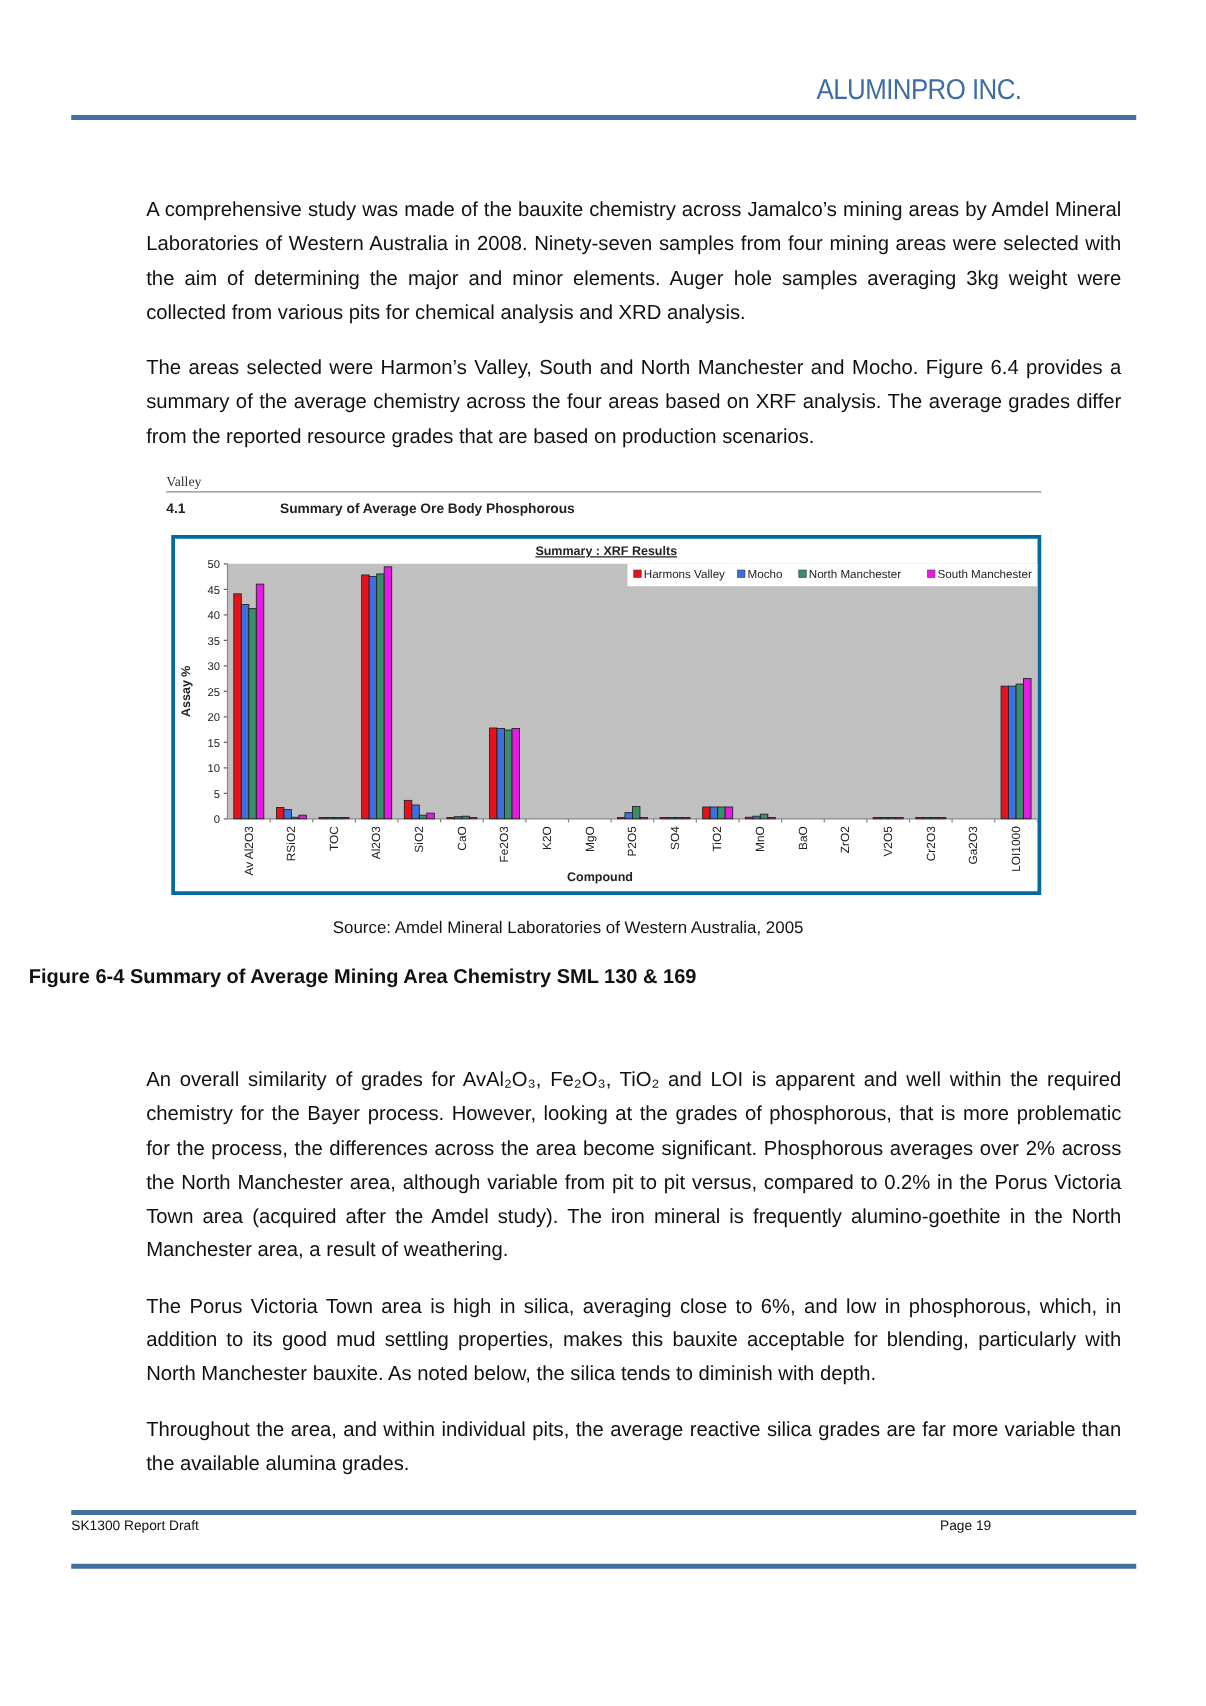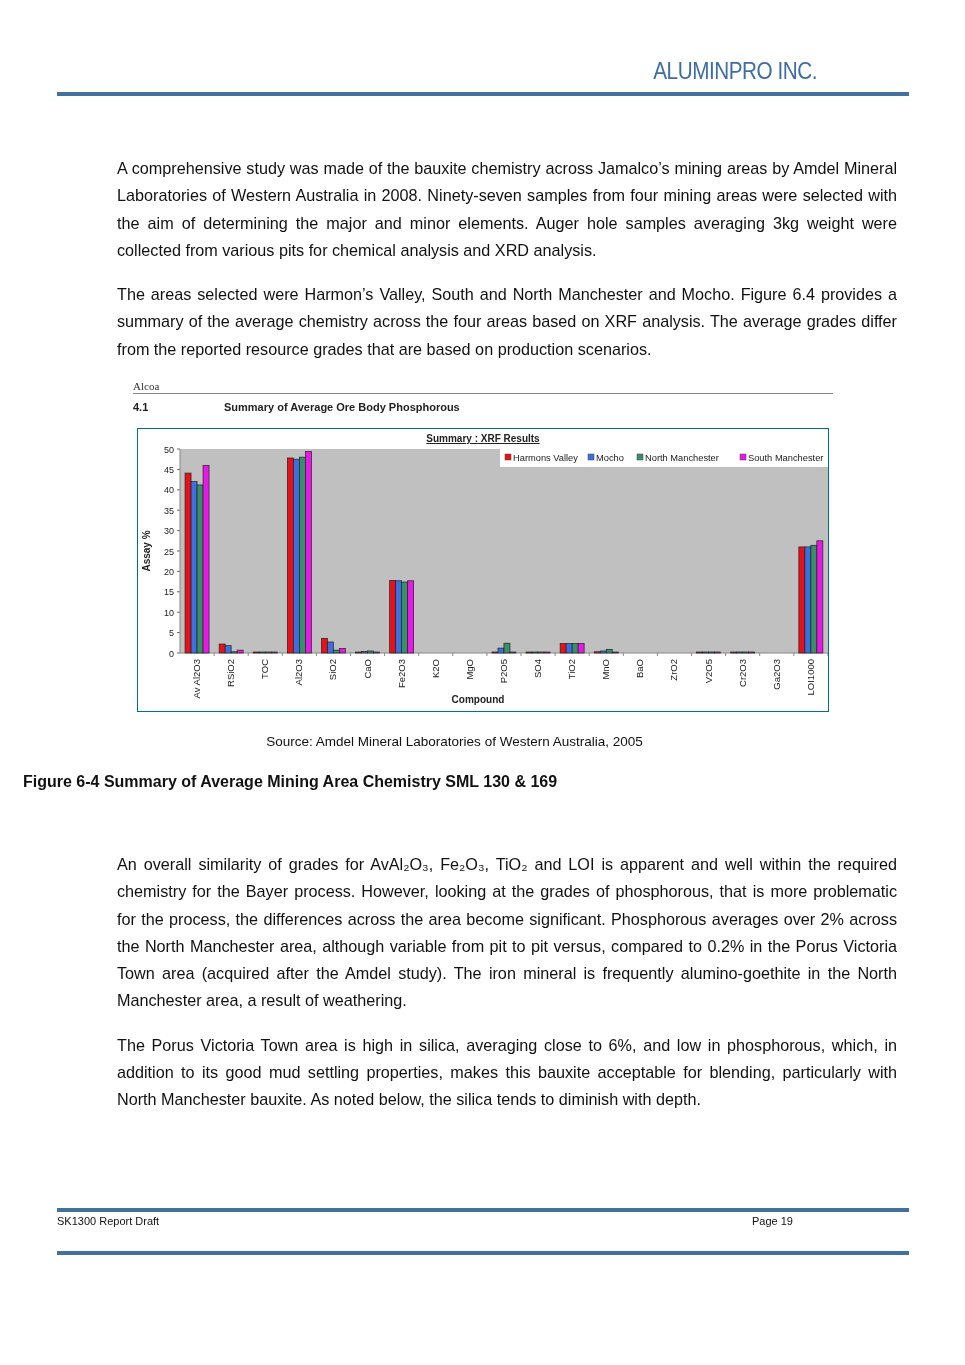--- a/index.html
+++ b/index.html
@@ -6,42 +6,42 @@
   body { width:965px; height:1365px; position:relative; font-family:"Liberation Sans", sans-serif; color:#000; overflow:hidden; }
   .header-title { position:absolute; right:148px; top:58px; font-size:23px; color:#3d6da3; letter-spacing:-0.5px; transform:scaleX(0.9); transform-origin:right; }
   .rule { position:absolute; left:57px; width:852px; height:4px; background:#41719c; }
   .body-text { position:absolute; left:117px; width:790px; font-family:"Liberation Sans", sans-serif; font-size:16.2px; line-height:27.3px; text-align:justify; color:#111; }
   .body-text p { margin:0 10px 17px 0; }
   .fig { position:absolute; left:130px; top:378px; width:705px; height:335px; }
   .fig-org { position:absolute; left:3px; top:2px; font-family:"Liberation Serif", serif; font-size:11px; color:#333; }
   .fig-topline { position:absolute; left:3px; top:15px; width:700px; height:1px; background:#888; }
   .fig-sec-num { position:absolute; left:3px; top:23px; font-size:11px; font-weight:bold; color:#222; }
   .fig-sec-title { position:absolute; left:94px; top:23px; font-size:11px; font-weight:bold; color:#222; }
-  .chart-box { position:absolute; left:7px; top:50px; width:690px; height:282px; border:1px solid #0369a1; background:#fff; }
+  .chart-box { position:absolute; left:7px; top:50px; width:690px; height:282px; border:3px solid #0369a1; background:#fff; }
   .source { position:absolute; left:0; width:965px; top:734px; text-align:center; font-size:13.5px; color:#111; }
   .source span { position:relative; left:-28px; }
   .caption { position:absolute; left:0; width:965px; top:773px; text-align:left; font-size:16px; font-weight:bold; color:#111; }
   .caption span { position:relative; left:23px; }
   .footer-left { position:absolute; left:57px; top:1215px; font-size:11px; color:#111; }
   .footer-right { position:absolute; left:752px; top:1215px; font-size:11px; color:#111; }
   svg text { font-family:"Liberation Sans", sans-serif; }
 </style>
 </head>
 <body>
 
 <div class="header-title">ALUMINPRO INC.</div>
 <div class="rule" style="top:92px;"></div>
 
 <div class="body-text" style="top:155px;">
   <p>A comprehensive study was made of the bauxite chemistry across Jamalco’s mining areas by Amdel Mineral Laboratories of Western Australia in 2008. Ninety-seven samples from four mining areas were selected with the aim of determining the major and minor elements. Auger hole samples averaging 3kg weight were collected from various pits for chemical analysis and XRD analysis.</p>
   <p>The areas selected were Harmon’s Valley, South and North Manchester and Mocho. Figure 6.4 provides a summary of the average chemistry across the four areas based on XRF analysis. The average grades differ from the reported resource grades that are based on production scenarios.</p>
 </div>
 
 <div class="fig">
-  <div class="fig-org">Alcoa</div>
+  <div class="fig-org">Valley</div>
   <div class="fig-topline"></div>
   <div class="fig-sec-num">4.1</div>
   <div class="fig-sec-title">Summary of Average Ore Body Phosphorous</div>
   <div class="chart-box">
     <svg id="chart" width="690" height="282" xmlns="http://www.w3.org/2000/svg">
       <text id="chart-title" x="345" y="13" text-anchor="middle" font-size="10" font-weight="bold" text-decoration="underline" fill="#222">Summary : XRF Results</text>
       <rect x="42" y="20" width="648" height="204" fill="#c0c0c0"></rect>
       <text transform="translate(12,122) rotate(-90)" text-anchor="middle" font-size="10" font-weight="bold" fill="#222">Assay %</text>
       <text x="340" y="274" text-anchor="middle" font-size="10" font-weight="bold" fill="#222">Compound</text>
       <g id="yticks">
@@ -202,18 +202,19 @@
     </svg>
   </div>
 </div>
 
 <div class="source"><span>Source: Amdel Mineral Laboratories of Western Australia, 2005</span></div>
 <div class="caption"><span>Figure 6-4 Summary of Average Mining Area Chemistry SML 130 &amp; 169</span></div>
 
 <div class="body-text" style="top:851px;">
   <p>An overall similarity of grades for AvAl₂O₃, Fe₂O₃, TiO₂ and LOI is apparent and well within the required chemistry for the Bayer process. However, looking at the grades of phosphorous, that is more problematic for the process, the differences across the area become significant. Phosphorous averages over 2% across the North Manchester area, although variable from pit to pit versus, compared to 0.2% in the Porus Victoria Town area (acquired after the Amdel study). The iron mineral is frequently alumino-goethite in the North Manchester area, a result of weathering.</p>
   <p>The Porus Victoria Town area is high in silica, averaging close to 6%, and low in phosphorous, which, in addition to its good mud settling properties, makes this bauxite acceptable for blending, particularly with North Manchester bauxite. As noted below, the silica tends to diminish with depth.</p>
+  <p>Throughout the area, and within individual pits, the average reactive silica grades are far more variable than the available alumina grades.</p>
 </div>
 
 <div class="rule" style="top:1208px;"></div>
 <div class="footer-left">SK1300 Report Draft</div>
 <div class="footer-right">Page 19</div>
 <div class="rule" style="top:1251px;"></div>
 
 </body></html>

